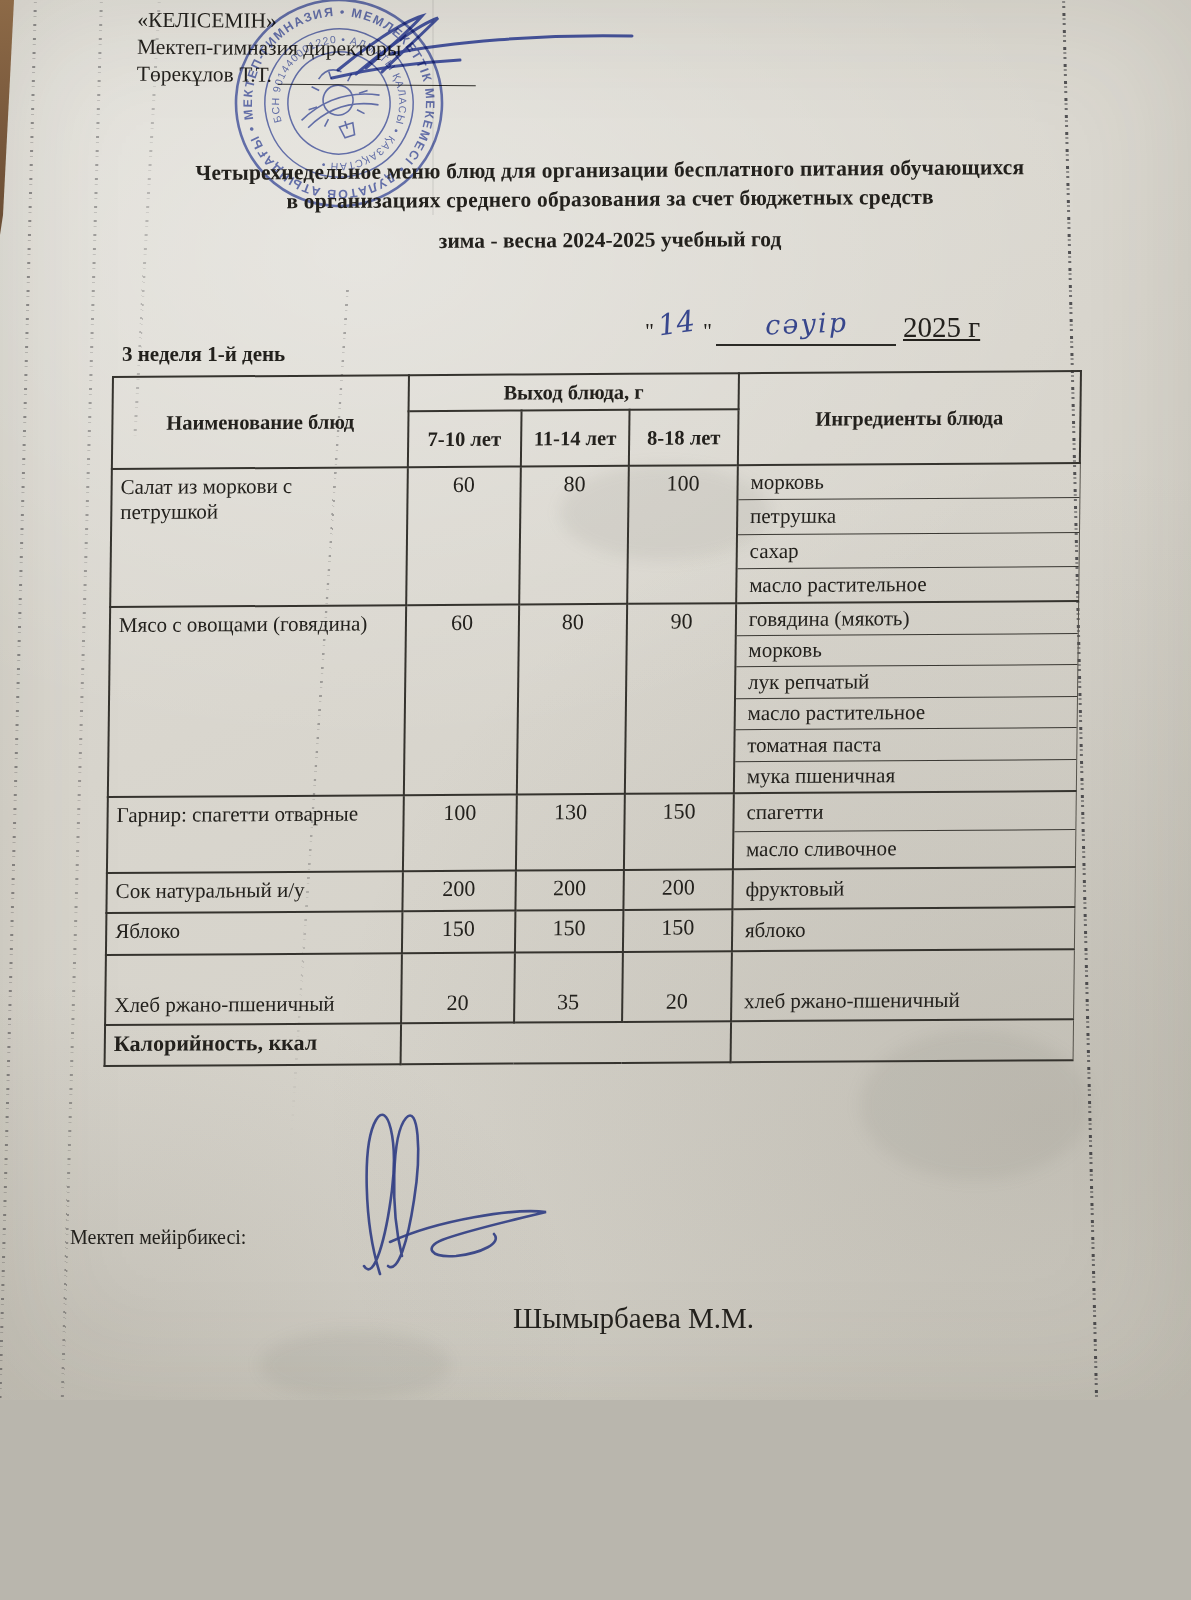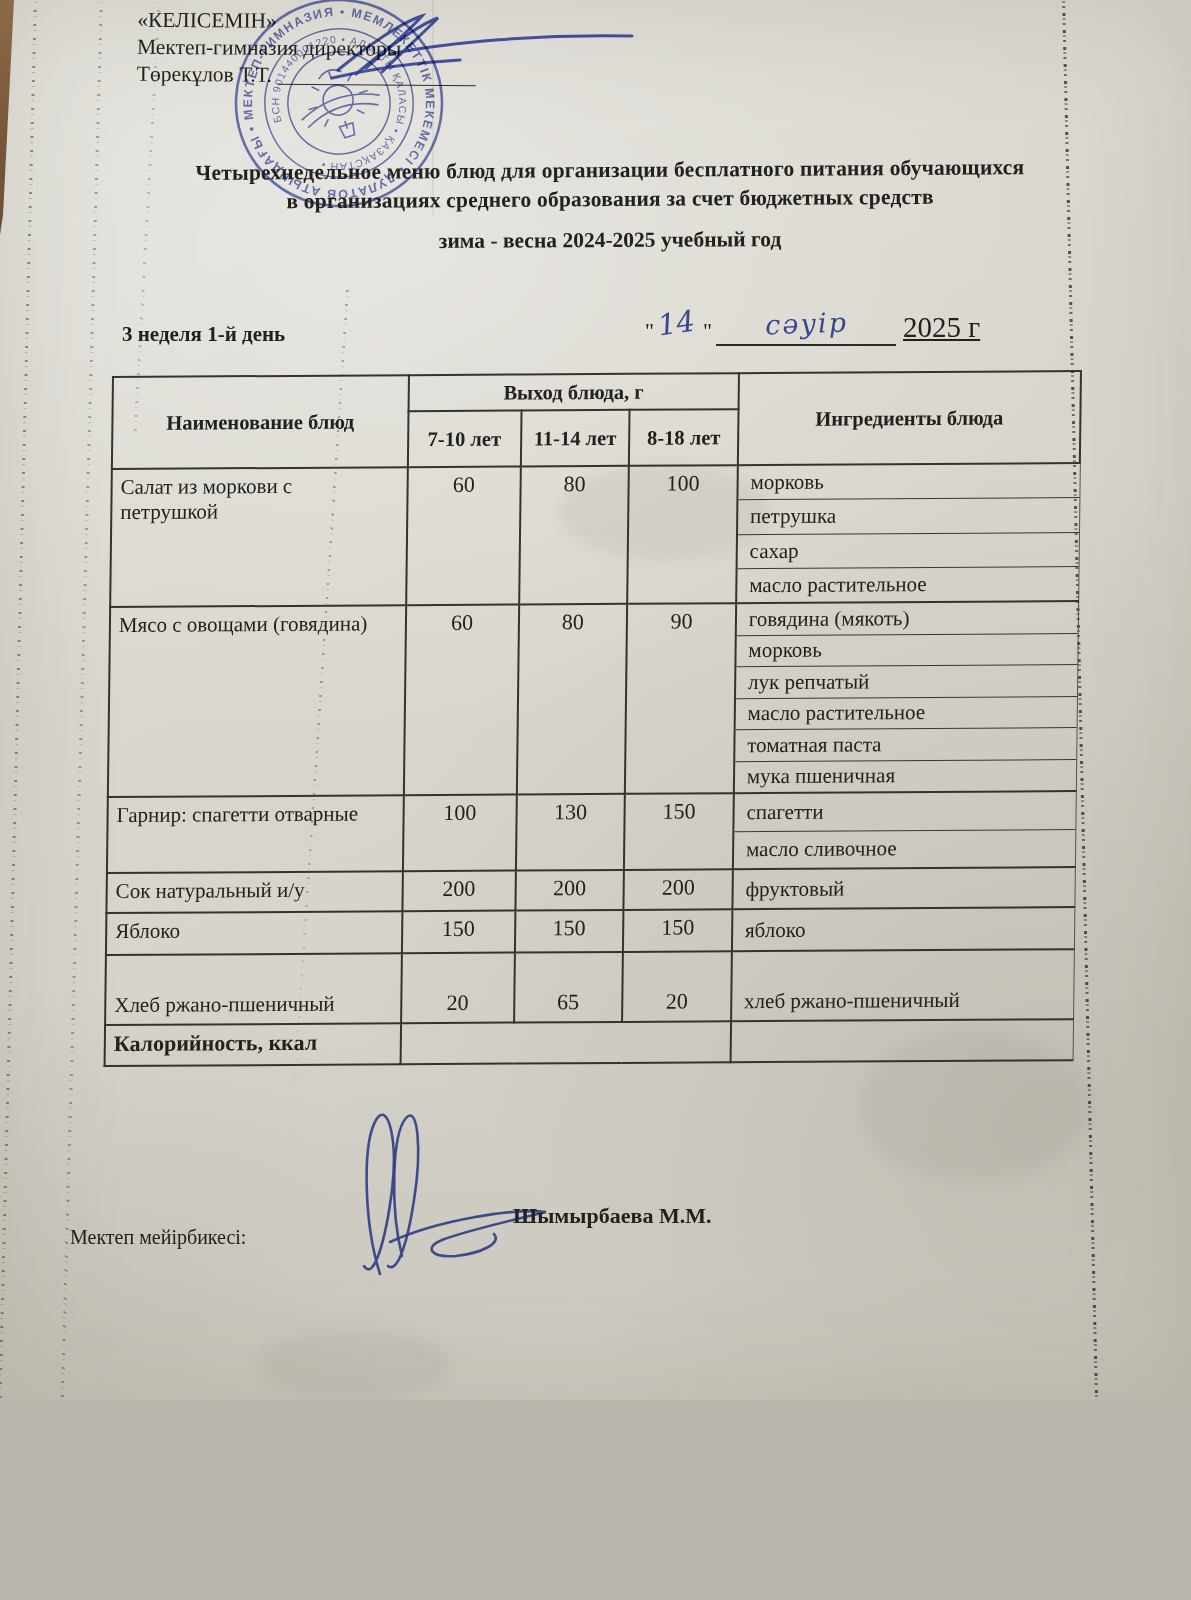--- a/index.html
+++ b/index.html
@@ -54,21 +54,21 @@
   .sig-svg{position:absolute;mix-blend-mode:multiply;}
   .sig-svg path{fill:none;stroke:#3e4fae;stroke-width:3;stroke-linecap:round;opacity:.92;}
 
   
   .title-block{position:absolute;left:130px;top:156px;width:960px;text-align:center;
     font-weight:bold;font-size:21.5px;line-height:29px;transform:rotate(-.4deg);letter-spacing:.2px;}
   .subtitle{position:absolute;left:130px;top:228px;width:960px;text-align:center;
     font-weight:bold;font-size:21.5px;transform:rotate(-.3deg);}
 
   
-  .week-day{position:absolute;left:122px;top:322px;font-weight:bold;font-size:21px;}
+  .week-day{position:absolute;left:122px;top:342px;font-weight:bold;font-size:21px;}
   .q{position:absolute;font-size:22px;}
   .hand{font-style:italic;color:#3f51a8;mix-blend-mode:multiply;font-family:"DejaVu Serif",serif;}
   .date-day{position:absolute;left:658px;top:306px;font-size:29px;transform:rotate(-8deg);}
   .date-month-line{position:absolute;left:716px;top:302px;width:180px;height:42px;
     border-bottom:2px solid #2b2a26;text-align:center;}
   .date-month{display:inline-block;font-size:27px;letter-spacing:2px;transform:rotate(-2deg) translateY(6px);}
   .date-year{position:absolute;left:903px;top:311px;font-size:29px;text-decoration:underline;}
 
   
   .menu-table{position:absolute;left:112px;top:376px;width:970px;border-collapse:collapse;
@@ -84,21 +84,21 @@
   .ings .ing{flex:1;display:flex;align-items:center;padding-left:12px;font-size:21px;border-top:1.6px solid #3a3833;}
   .ings .ing:first-child{border-top:none;}
   tr.tall td.name,tr.tall td.num{vertical-align:bottom;padding-bottom:6px;}
   tr.tall .ings .ing{align-items:flex-end;padding-bottom:6px;}
   tr.kcal td{height:34px;}
   tr.kcal td.name{font-weight:bold;font-size:22px;}
   .h-r0{height:34px;} .h-r1{height:54px;line-height:24px;}
 
   
   .footer-label{position:absolute;left:70px;top:1226px;font-size:20px;}
-  .footer-name{position:absolute;left:513px;top:1203px;font-size:22px;font-weight:bold;}
+  .footer-name{position:absolute;left:513px;top:1302px;font-size:29px;}
 </style>
 </head>
 <body>
 
 <div class="page">
 
   <div class="desk-corner"></div>
   <div class="dotline dl1"></div>
   <div class="dotline dl2"></div>
   <div class="dotline dl3"></div>
@@ -249,21 +249,21 @@
       <td class="ingcell">
         <div class="ings" style="height:40px;">
           <div class="ing">яблоко</div>
         </div>
       </td>
     </tr>
 
     <tr class="tall">
       <td class="name">Хлеб ржано-пшеничный</td>
       <td class="num">20</td>
-      <td class="num">65</td>
+      <td class="num">35</td>
       <td class="num">20</td>
       <td class="ingcell">
         <div class="ings" style="height:68px;">
           <div class="ing">хлеб ржано-пшеничный</div>
         </div>
       </td>
     </tr>
 
     <tr class="kcal">
       <td class="name">Калорийность, ккал</td>

